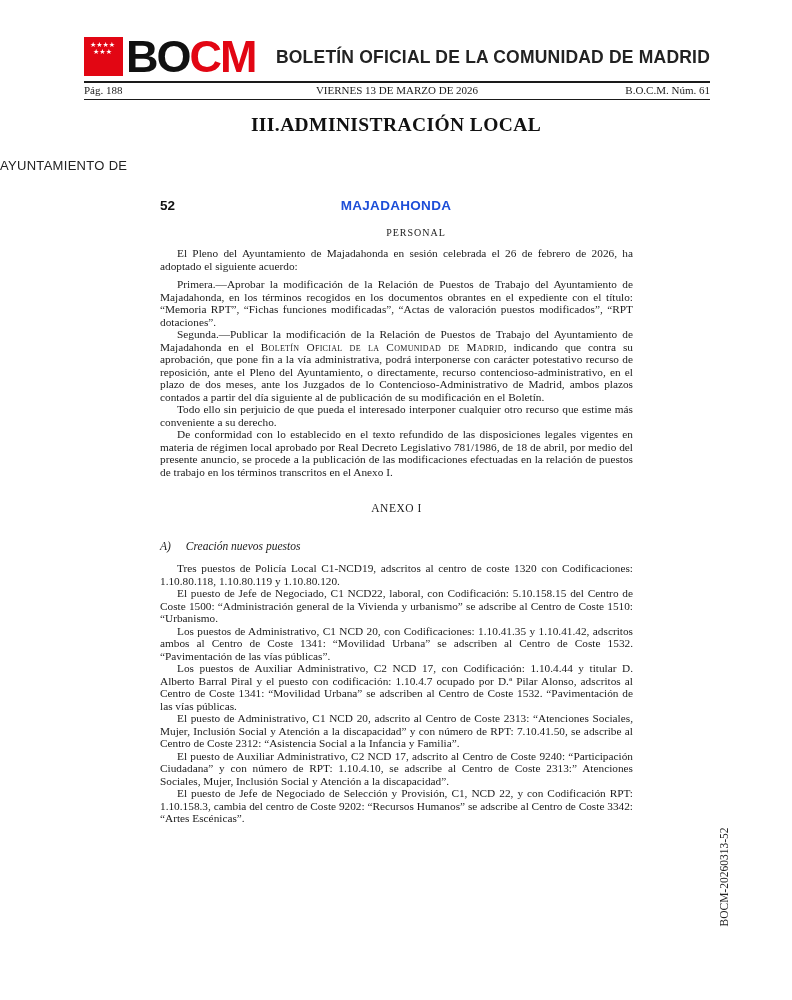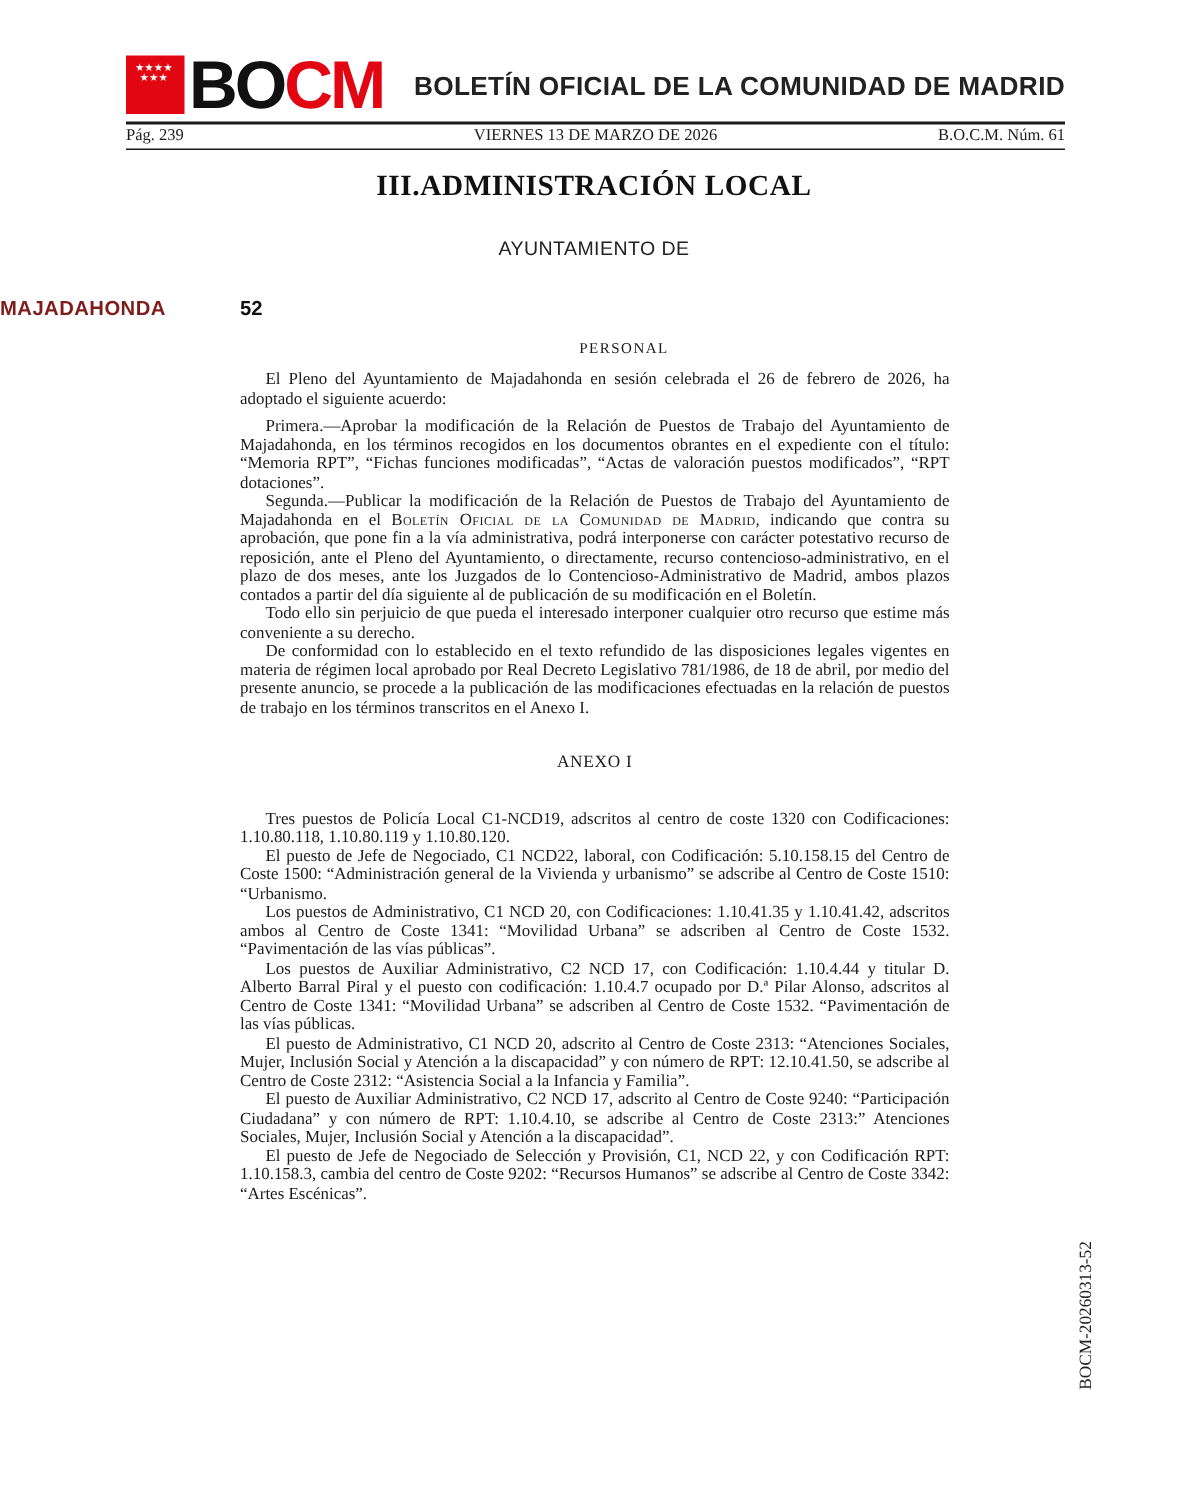--- a/index.html
+++ b/index.html
@@ -51,34 +51,34 @@
 
   
   .doc-title {
     position: absolute; left: 0; right: 0; top: 114px;
     text-align: center; font-weight: 700; font-size: 19.5px;
     letter-spacing: 0.4px; color: #111111;
   }
   .doc-title .num { }
   .org-line {
     position: absolute; left: 0; right: 0; top: 158px;
-    text-align: center;
+    text-align: left;
     font-family: "Liberation Sans", sans-serif;
     font-size: 13px; letter-spacing: 0.3px; color: #222222;
   }
   .item-row { position: absolute; left: 0; right: 0; top: 198px; height: 16px; padding-left: 26px; }
   .item-number {
     position: absolute; left: 160px; top: 0;
     font-family: "Liberation Sans", sans-serif;
     font-weight: 700; font-size: 13.5px; color: #111111;
   }
   .municipality {
-    position: absolute; left: 0; right: 0; top: 0; text-align: left;
+    position: absolute; left: 0; right: 0; top: 0; text-align: center;
     font-family: "Liberation Sans", sans-serif;
-    font-weight: 700; font-size: 13.5px; letter-spacing: 0.3px; color: #7f1d1d;
+    font-weight: 700; font-size: 13.5px; letter-spacing: 0.3px; color: #1d4ed8;
   }
   .category {
     position: absolute; left: 0; right: 0; top: 227px;
     text-align: center; font-size: 10px; letter-spacing: 1px; color: #1b1b1b; padding-left: 40px;
   }
 
   
   .body-col {
     position: absolute; left: 160px; top: 247px; width: 473px;
     font-size: 11.3px; line-height: 12.5px;
@@ -117,21 +117,21 @@
         <div>★★★★</div>
         <div>★★★</div>
       </div>
     </div>
     <div class="logo-word"><span class="logo-bo">BO</span><span class="logo-cm">CM</span></div>
   </div>
   <div class="masthead-title">BOLETÍN OFICIAL DE LA COMUNIDAD DE MADRID</div>
 
   <div class="rule-a"></div>
   <div class="dateline">
-    <span class="left">Pág. 239</span>
+    <span class="left">Pág. 188</span>
     <span class="mid">VIERNES 13 DE MARZO DE 2026</span>
     <span class="right">B.O.C.M. Núm. 61</span>
   </div>
   <div class="rule-b"></div>
 
   <div class="doc-title">
     <span class="num">III.</span><span>ADMINISTRACIÓN LOCAL</span>
   </div>
   <div class="org-line">AYUNTAMIENTO DE</div>
   <div class="item-row">
@@ -142,25 +142,26 @@
 
   <div class="body-col">
     <p>El Pleno del Ayuntamiento de Majadahonda en sesión celebrada el 26 de febrero de 2026, ha adoptado el siguiente acuerdo:</p>
     <p class="gap-before">Primera.—Aprobar la modificación de la Relación de Puestos de Trabajo del Ayuntamiento de Majadahonda, en los términos recogidos en los documentos obrantes en el expediente con el título: “Memoria RPT”, “Fichas funciones modificadas”, “Actas de valoración puestos modificados”, “RPT dotaciones”.</p>
     <p><span>Segunda.—Publicar la modificación de la Relación de Puestos de Trabajo del Ayuntamiento de Majadahonda en el </span><span class="smallcaps">Boletín Oficial de la Comunidad de Madrid</span><span>, indicando que contra su aprobación, que pone fin a la vía administrativa, podrá interponerse con carácter potestativo recurso de reposición, ante el Pleno del Ayuntamiento, o directamente, recurso contencioso-administrativo, en el plazo de dos meses, ante los Juzgados de lo Contencioso-Administrativo de Madrid, ambos plazos contados a partir del día siguiente al de publicación de su modificación en el Boletín.</span></p>
     <p>Todo ello sin perjuicio de que pueda el interesado interponer cualquier otro recurso que estime más conveniente a su derecho.</p>
     <p>De conformidad con lo establecido en el texto refundido de las disposiciones legales vigentes en materia de régimen local aprobado por Real Decreto Legislativo 781/1986, de 18 de abril, por medio del presente anuncio, se procede a la publicación de las modificaciones efectuadas en la relación de puestos de trabajo en los términos transcritos en el Anexo I.</p>
 
     <p class="annex-title">ANEXO I</p>
 
+    <p class="annex-heading"><span class="label">A)</span><span>Creación nuevos puestos</span></p>
     <p>Tres puestos de Policía Local C1-NCD19, adscritos al centro de coste 1320 con Codificaciones: 1.10.80.118, 1.10.80.119 y 1.10.80.120.</p>
 
     <p>El puesto de Jefe de Negociado, C1 NCD22, laboral, con Codificación: 5.10.158.15 del Centro de Coste 1500: “Administración general de la Vivienda y urbanismo” se adscribe al Centro de Coste 1510: “Urbanismo.</p>
     <p>Los puestos de Administrativo, C1 NCD 20, con Codificaciones: 1.10.41.35 y 1.10.41.42, adscritos ambos al Centro de Coste 1341: “Movilidad Urbana” se adscriben al Centro de Coste 1532. “Pavimentación de las vías públicas”.</p>
     <p>Los puestos de Auxiliar Administrativo, C2 NCD 17, con Codificación: 1.10.4.44 y titular D. Alberto Barral Piral y el puesto con codificación: 1.10.4.7 ocupado por D.ª Pilar Alonso, adscritos al Centro de Coste 1341: “Movilidad Urbana” se adscriben al Centro de Coste 1532. “Pavimentación de las vías públicas.</p>
-    <p>El puesto de Administrativo, C1 NCD 20, adscrito al Centro de Coste 2313: “Atenciones Sociales, Mujer, Inclusión Social y Atención a la discapacidad” y con número de RPT: 12.10.41.50, se adscribe al Centro de Coste 2312: “Asistencia Social a la Infancia y Familia”.</p>
+    <p>El puesto de Administrativo, C1 NCD 20, adscrito al Centro de Coste 2313: “Atenciones Sociales, Mujer, Inclusión Social y Atención a la discapacidad” y con número de RPT: 7.10.41.50, se adscribe al Centro de Coste 2312: “Asistencia Social a la Infancia y Familia”.</p>
     <p>El puesto de Auxiliar Administrativo, C2 NCD 17, adscrito al Centro de Coste 9240: “Participación Ciudadana” y con número de RPT: 1.10.4.10, se adscribe al Centro de Coste 2313:” Atenciones Sociales, Mujer, Inclusión Social y Atención a la discapacidad”.</p>
     <p>El puesto de Jefe de Negociado de Selección y Provisión, C1, NCD 22, y con Codificación RPT: 1.10.158.3, cambia del centro de Coste 9202: “Recursos Humanos” se adscribe al Centro de Coste 3342: “Artes Escénicas”.</p>
   </div>
 
   <div class="vertical-code">BOCM-20260313-52</div>
 
 </div>
 
 </body></html>

